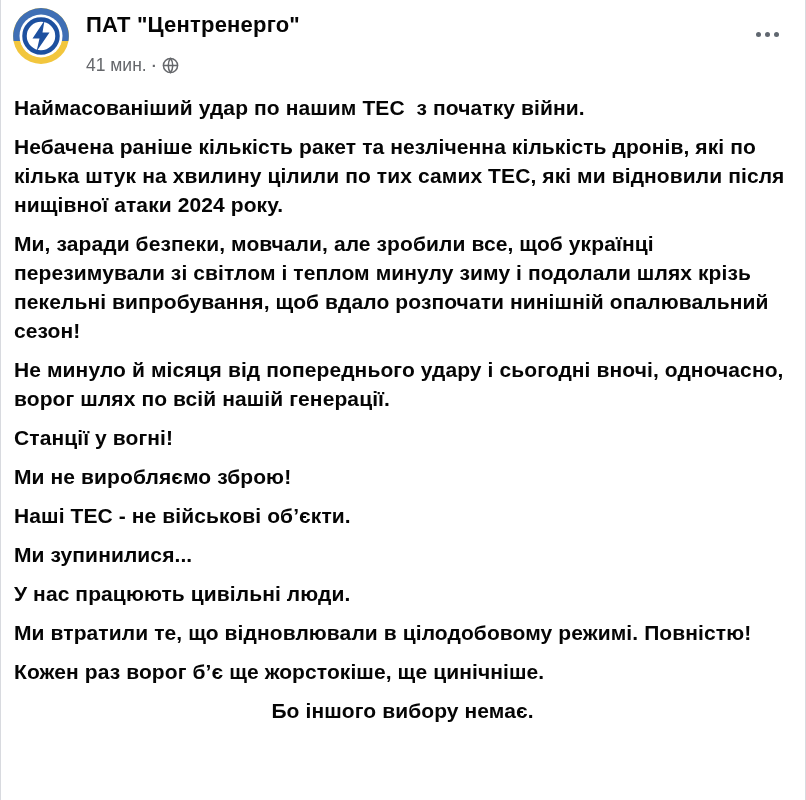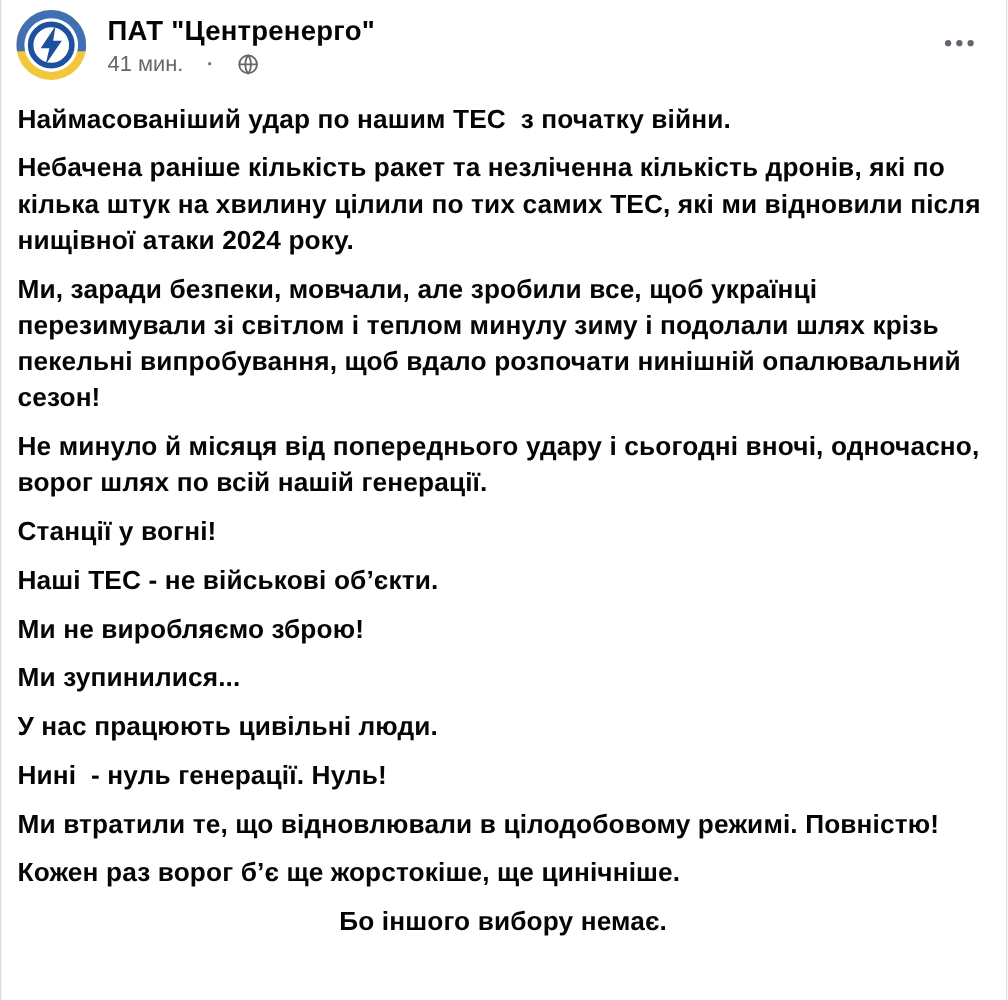--- a/index.html
+++ b/index.html
@@ -42,22 +42,22 @@
     font-size: 22px;
     font-weight: bold;
     color: #050505;
     line-height: 1.18;
     text-decoration: none;
     letter-spacing: 0.2px;
   }
   .post-meta {
     display: flex;
     align-items: center;
-    gap: 19px;
-    margin-top: 3px;
+    gap: 5px;
+    margin-top: 17px;
     color: #65676b;
     font-size: 17.5px;
     line-height: 1.2;
   }
   .meta-sep {
     color: #65676b;
     font-weight: bold;
     font-size: 15px;
     line-height: 1;
   }
@@ -141,23 +141,22 @@
     </button>
 
   </header>
 
   <div class="post-body">
       <p>Наймасованіший удар по нашим ТЕС  з початку війни.</p>
       <p>Небачена раніше кількість ракет та незліченна кількість дронів, які по кілька штук на хвилину цілили по тих самих ТЕС, які ми відновили після нищівної атаки 2024 року.</p>
       <p>Ми, заради безпеки, мовчали, але зробили все, щоб українці перезимували зі світлом і теплом минулу зиму і подолали шлях крізь пекельні випробування, щоб вдало розпочати нинішній опалювальний сезон!</p>
       <p>Не минуло й місяця від попереднього удару і сьогодні вночі, одночасно, ворог шлях по всій нашій генерації.</p>
       <p>Станції у вогні!</p>
+      <p>Ми не виробляємо зброю!</p>
       <p>Наші ТЕС - не військові об’єкти.</p>
-      <p>Ми не виробляємо зброю!</p>
       <p>Ми зупинилися...</p>
       <p>У нас працюють цивільні люди.</p>
-      <p>Нині  - нуль генерації. Нуль!</p>
       <p>Ми втратили те, що відновлювали в цілодобовому режимі. Повністю!</p>
       <p>Кожен раз ворог б’є ще жорстокіше, ще цинічніше.</p>
       <p>Бо іншого вибору немає.</p>
     </div>
 
 </article>
 
 </body></html>

